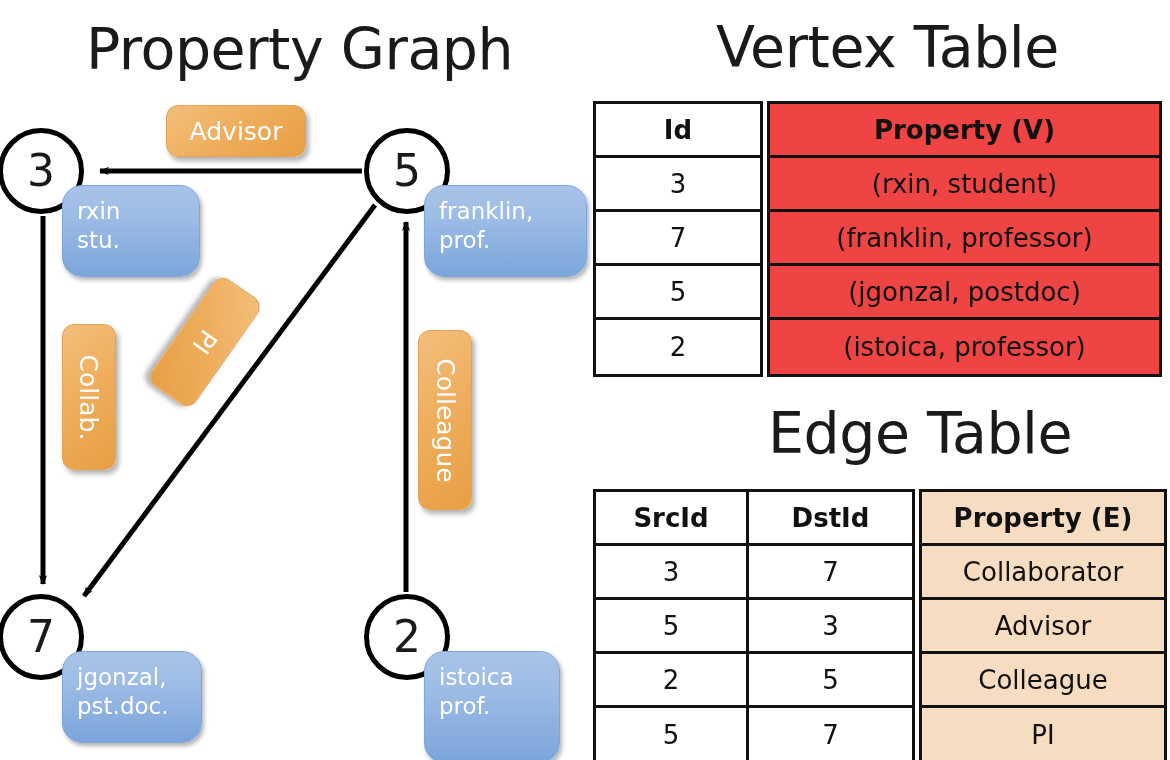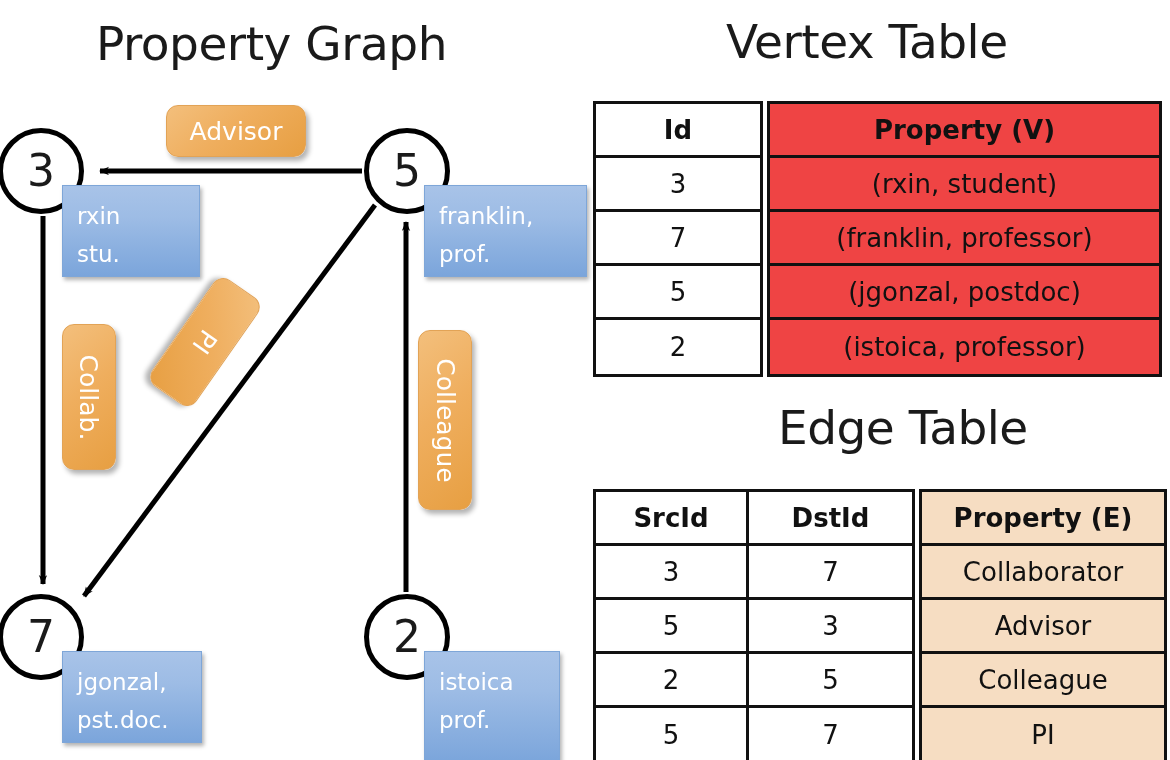--- a/index.html
+++ b/index.html
@@ -13,26 +13,25 @@
     position: relative;
     overflow: hidden;
     font-family: "Liberation Sans", sans-serif;
     color: #000;
   }
 
   
   .title {
     position: absolute;
     font-weight: 400;
-    font-size: 47px;
+    font-size: 57px;
     letter-spacing: -0.5px;
     color: #1a1a1a;
     white-space: nowrap;
     font-family: "DejaVu Sans", sans-serif;
-    margin-left: 10px;
   }
   #title-property-graph { left: 86px; top: 16px; }
   #title-vertex-table   { left: 716px; top: 14px; }
   #title-edge-table     { left: 768px; top: 400px; }
 
   
   #graph-panel {
     position: absolute;
     left: 0; top: 0;
     width: 585px; height: 760px;
@@ -61,28 +60,28 @@
     z-index: 5;
   }
   #vertex-3 { left: -2px;  top: 128px; }
   #vertex-5 { left: 364px; top: 128px; }
   #vertex-7 { left: -2px;  top: 594px; }
   #vertex-2 { left: 364px; top: 594px; }
 
   
   .prop-box {
     position: absolute;
-    border-radius: 0;
+    border-radius: 20px;
     background: linear-gradient(180deg, #a8c3e8 0%, #9dbce5 35%, #7ba5db 100%);
     border: 1px solid #7ea6d8;
     box-shadow: 2px 3px 4px rgba(0,0,0,0.30);
     color: #ffffff;
     font-family: "DejaVu Sans", sans-serif;
     font-size: 23px;
-    line-height: 38px;
+    line-height: 29px;
     padding: 11px 14px 12px 14px;
     box-sizing: border-box;
     z-index: 6;
     white-space: pre;
   }
   #prop-rxin     { left: 62px;  top: 185px; width: 138px; height: 92px; }
   #prop-franklin { left: 424px; top: 185px; width: 163px; height: 92px; }
   #prop-jgonzal  { left: 62px;  top: 651px; width: 140px; height: 92px; }
   #prop-istoica  { left: 424px; top: 651px; width: 136px; height: 112px; }
 

